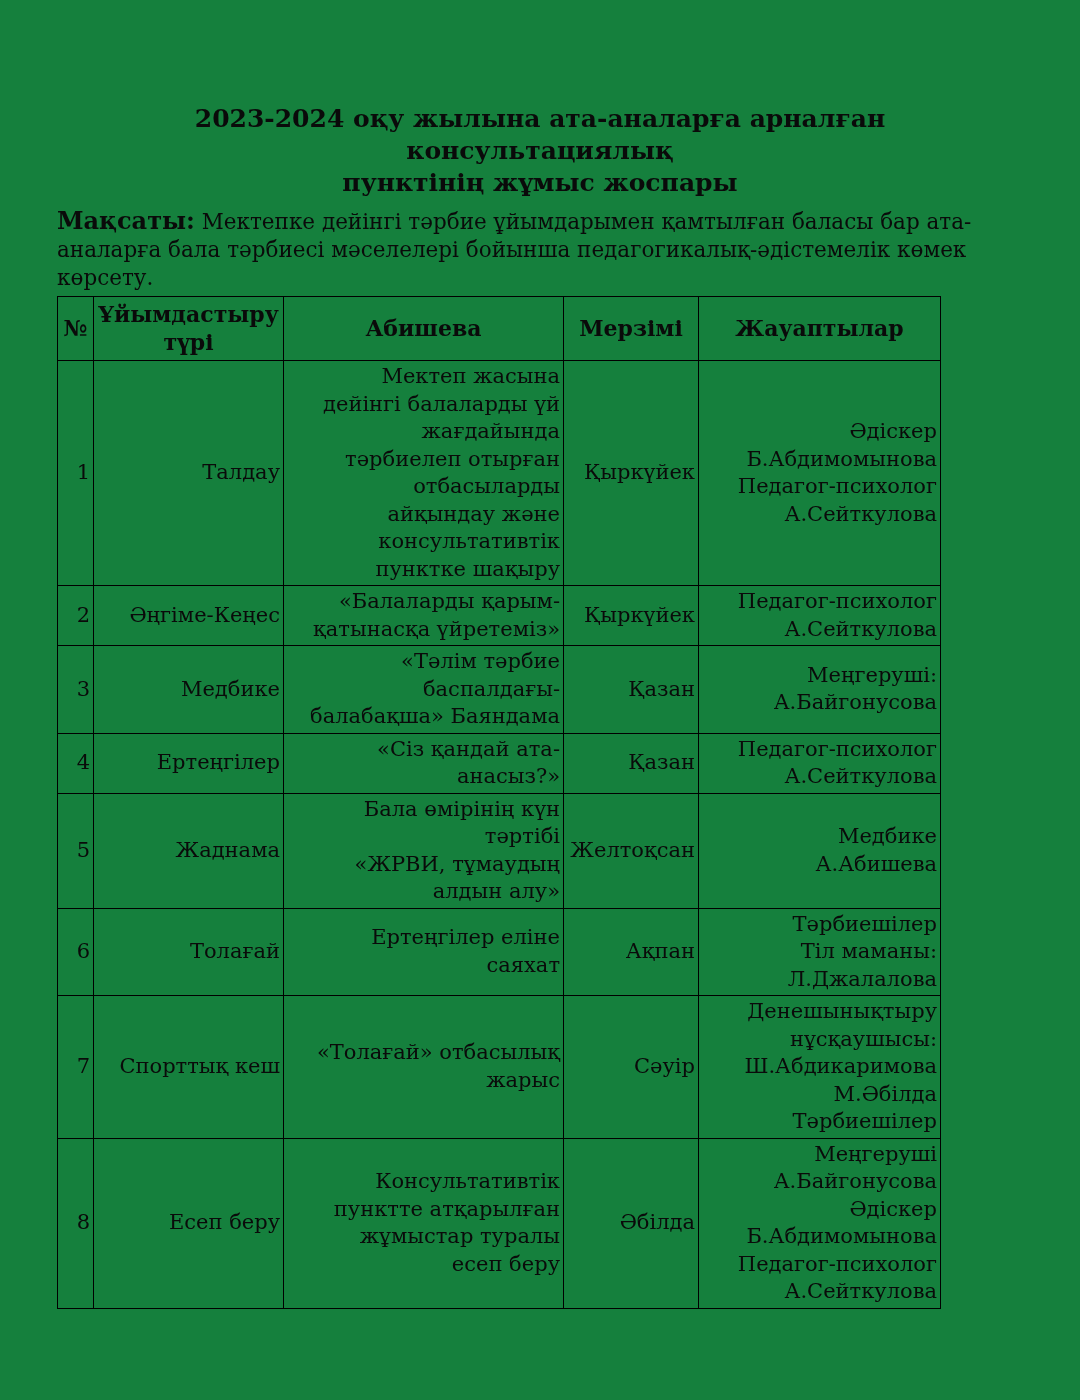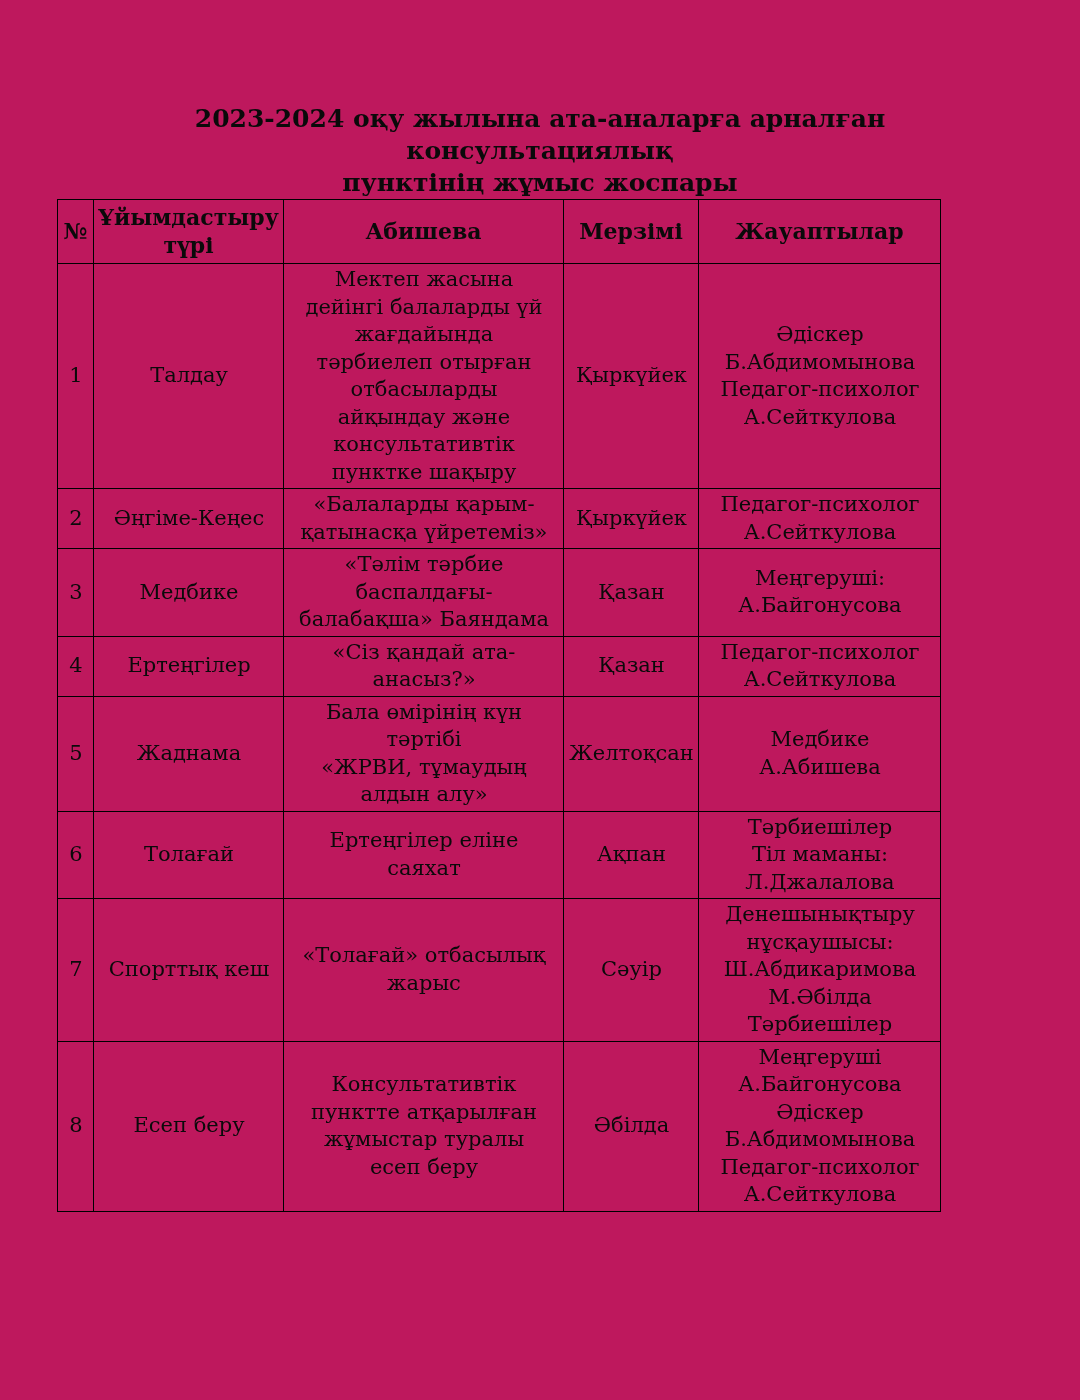--- a/index.html
+++ b/index.html
@@ -6,21 +6,21 @@
   html, body {
     margin: 0; padding: 0;
     background: #ffffff;
     color: #0a0a0a;
     font-family: "DejaVu Serif", "Liberation Serif", serif;
   }
   .page {
     position: relative;
     width: 1080px;
     height: 1400px;
-    background: #be185d;
+    background: #15803d;
     padding: 103px 57px 0 57px;
     overflow: hidden;
   }
   .doc-title {
     width: 966px;
     text-align: center;
     font-weight: bold;
     font-size: 25px;
     line-height: 1.28;
     white-space: pre-line;
@@ -41,21 +41,21 @@
   table.plan {
     border-collapse: collapse;
     table-layout: fixed;
     width: 883px;
   }
   table.plan th, table.plan td {
     border: 1px solid #000000;
     font-size: 21px;
     line-height: 1.31;
     vertical-align: middle;
-    text-align: center;
+    text-align: right;
     padding: 2px 3px 2px 4px;
     overflow: hidden;
   }
   table.plan th {
     font-weight: bold;
     text-align: center;
     font-size: 22px;
     padding: 4px 2px;
     line-height: 1.25;
   }
@@ -70,20 +70,23 @@
   .col-resp { width: 242px; }
 </style>
 </head>
 <body>
 
 <div class="page">
 
   <div class="doc-title">2023-2024 оқу жылына ата-аналарға арналған консультациялық
 пунктінің жұмыс жоспары</div>
 
+  <p class="goal"><span class="goal-label">Мақсаты:</span> <span class="goal-text">Мектепке дейінгі тәрбие ұйымдарымен қамтылған баласы бар ата-
+аналарға бала тәрбиесі мәселелері бойынша педагогикалық-әдістемелік көмек
+көрсету.</span></p>
 
   <table class="plan">
     <colgroup>
       <col class="col-num">
         <col class="col-type">
         <col class="col-topic">
         <col class="col-term">
         <col class="col-resp">
     </colgroup>
     <thead>

